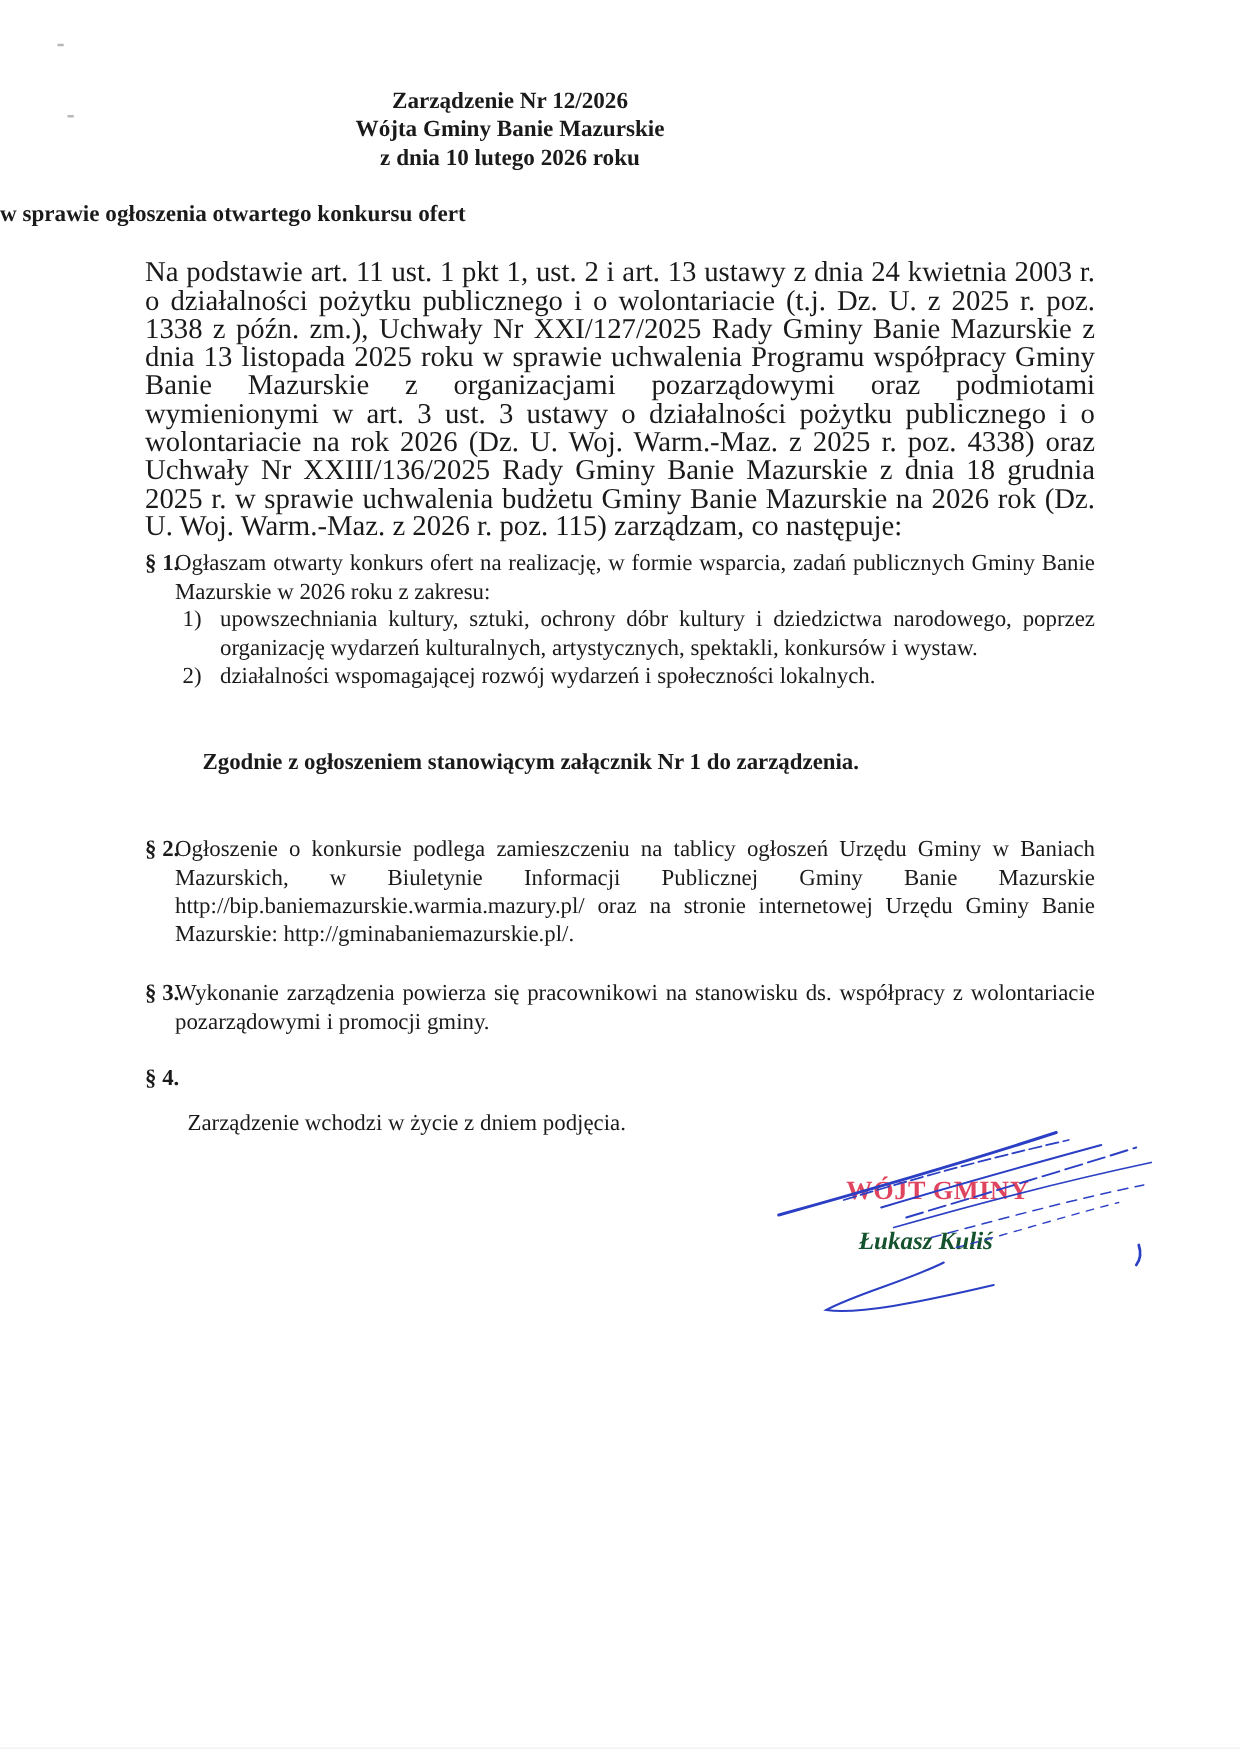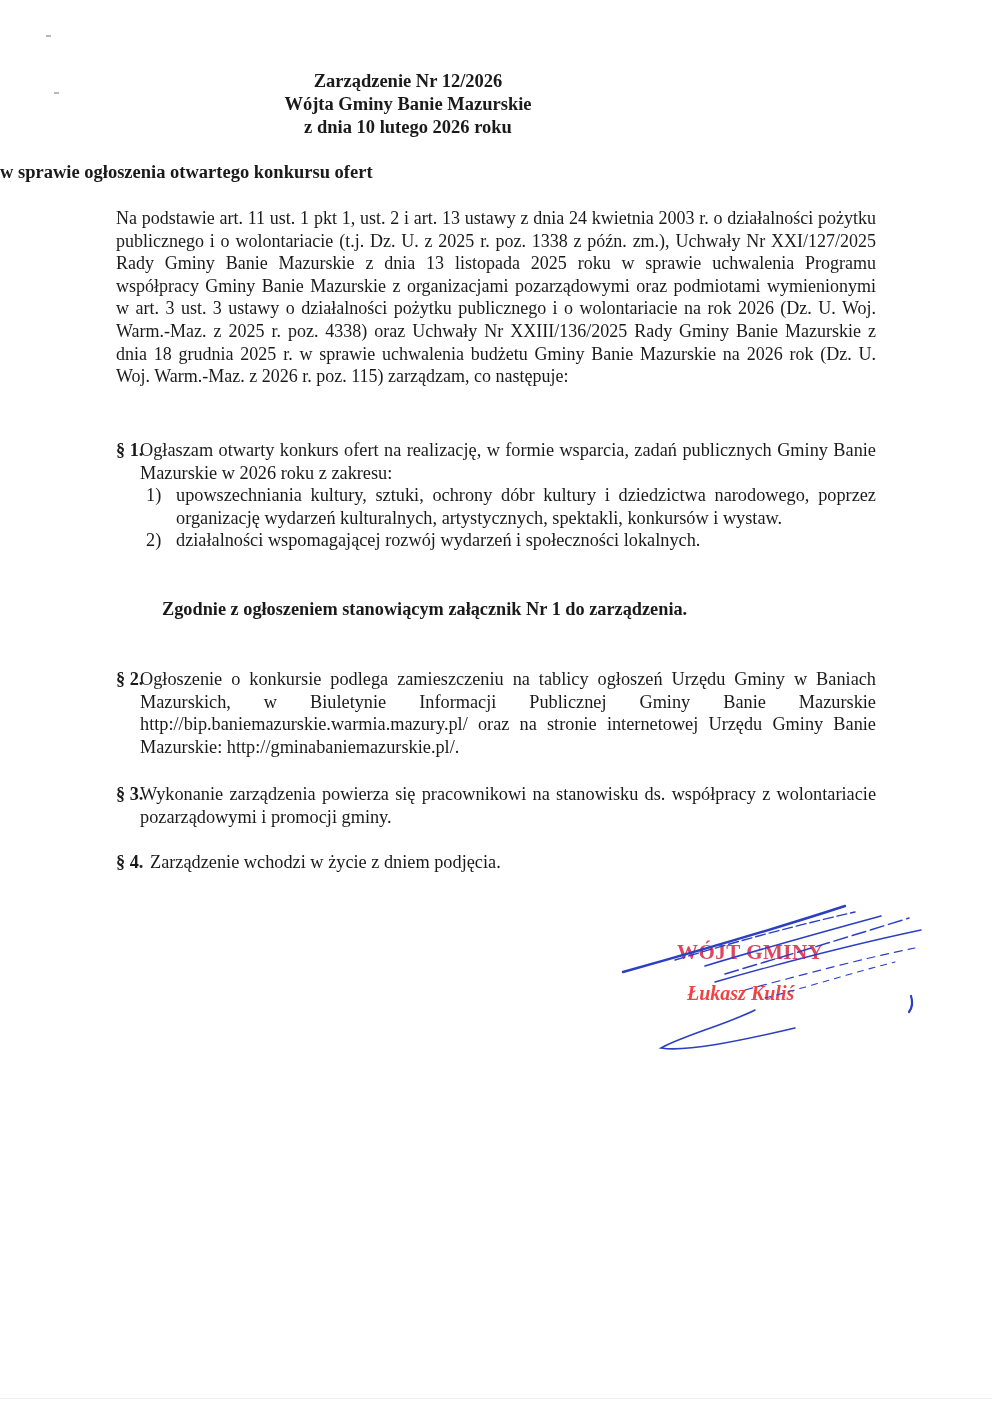--- a/index.html
+++ b/index.html
@@ -4,35 +4,35 @@
   <style>
     html, body { margin: 0; padding: 0; background: #ffffff; }
     body { width: 992px; height: 1403px; position: relative; overflow: hidden;
            font-family: "Liberation Serif", "DejaVu Serif", serif; color: #1a1a1a; }
     .page { position: absolute; left: 0; top: 0; width: 992px; height: 1403px; }
     .mark { position: absolute; width: 5px; height: 2px; background: #b8b8b8; }
     .heading { position: absolute; left: 0; width: 816px; text-align: center;
                font-weight: bold; font-size: 18.5px; line-height: 23px; }
     .subject { position: absolute; left: 0; width: 992px; text-align: left;
                font-weight: bold; font-size: 18.5px; top: 162px; }
-    .para { position: absolute; left: 116px; width: 760px; font-size: 18px;
+    .para { position: absolute; left: 116px; width: 760px; font-size: 23px;
             line-height: 22.6px; text-align: justify; }
     .sect { position: absolute; left: 116px; width: 760px; font-size: 18.3px; line-height: 22.6px; }
     .sect .num { position: absolute; left: 0; top: 0; font-weight: bold; }
     .sect .body { margin-left: 24px; text-align: justify; }
     .list { position: absolute; left: 116px; width: 760px; font-size: 18.3px; line-height: 22.6px; }
     .li { position: relative; margin-bottom: 0; }
     .li .n { position: absolute; left: 30px; top: 0; }
     .li .t { margin-left: 60px; text-align: justify; }
     .note { position: absolute; left: 162px; font-size: 18.3px; line-height: 22.6px; }
     .sig { position: absolute; left: 615px; top: 890px; width: 320px; height: 170px; }
     .stamp1 { position: absolute; left: 62px; top: 50px; font-family: "Liberation Serif", serif;
               font-weight: bold; font-size: 21px; color: #e0455f; letter-spacing: 0.5px; }
     .stamp2 { position: absolute; left: 72px; top: 92px; font-family: "Liberation Serif", serif;
-              font-weight: bold; font-style: italic; font-size: 20px; color: #ef4444; }
+              font-weight: bold; font-style: italic; font-size: 20px; color: #14532d; }
     .footer-line { position: absolute; left: 0; top: 1398px; width: 992px; height: 1px; background: #f1eeee; }
   </style>
 </head>
 <body>
 
 <div class="page">
 
   <div class="mark" style="left:46px;top:35px;"></div>
   <div class="mark" style="left:54px;top:92px;"></div>
 
@@ -65,21 +65,21 @@
     <div class="body">Ogłoszenie o konkursie podlega zamieszczeniu na tablicy ogłoszeń Urzędu Gminy w Baniach Mazurskich, w Biuletynie Informacji Publicznej Gminy Banie Mazurskie http://bip.baniemazurskie.warmia.mazury.pl/ oraz na stronie internetowej Urzędu Gminy Banie Mazurskie: http://gminabaniemazurskie.pl/.</div>
   </div>
 
   <div class="sect" style="top:783px;">
     <span class="num">§ 3.</span>
     <div class="body">Wykonanie zarządzenia powierza się pracownikowi na stanowisku ds. współpracy z wolontariacie pozarządowymi i promocji gminy.</div>
   </div>
 
   <div class="sect" style="top:851px;">
     <span class="num">§ 4.</span>
-    <div class="body" style="margin-left:34px;">Zarządzenie wchodzi w życie z dniem podjęcia.</div>
+    <div class="body" style="margin-left:34px;margin-top:36px;">Zarządzenie wchodzi w życie z dniem podjęcia.</div>
   </div>
 
   <div class="sig">
     <div class="stamp1">WÓJT GMINY</div>
     <div class="stamp2">Łukasz Kuliś</div>
     <svg width="320" height="170" style="position:absolute;left:0;top:0;">
       <g fill="none" stroke="#2b3fc4" stroke-linecap="round">
         <path d="M8 82 C 80 62, 150 42, 230 16" stroke-width="2.4"></path>
         <path d="M60 70 C 120 52, 170 38, 240 22" stroke-width="1.4" stroke-dasharray="10 4"></path>
         <path d="M90 76 C 150 58, 200 44, 266 26" stroke-width="1.6"></path>

